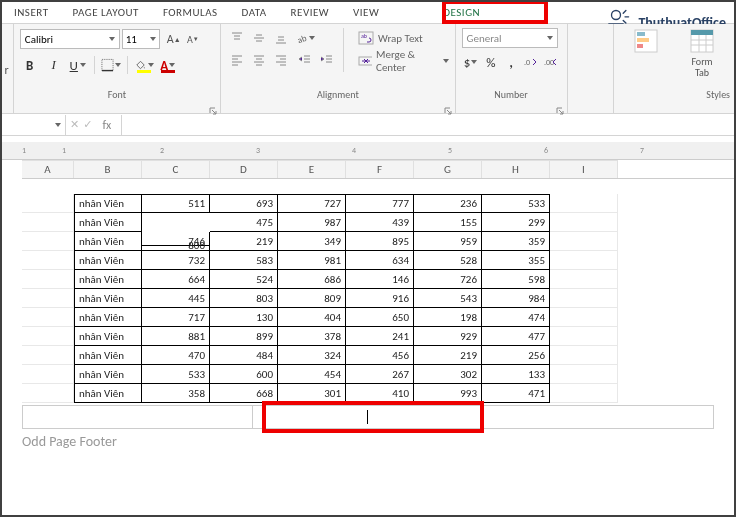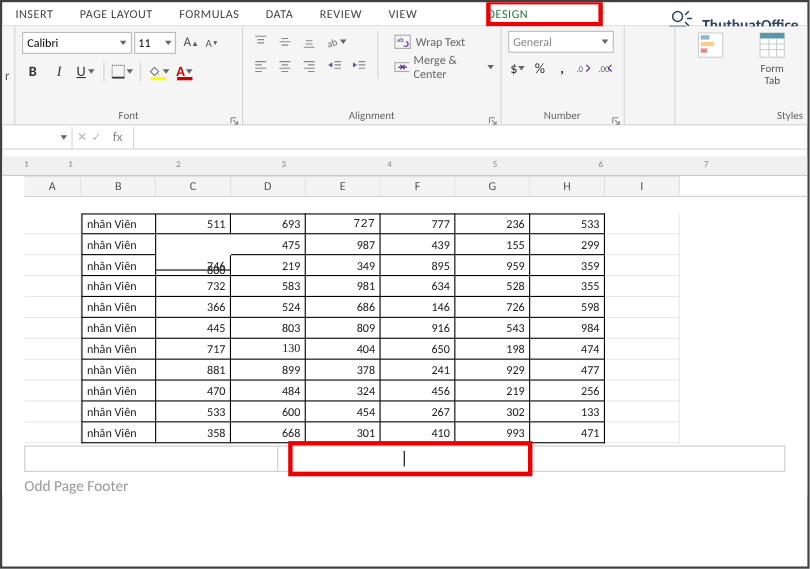--- a/index.html
+++ b/index.html
@@ -7,21 +7,21 @@
 
 
 .tabs { height: 22px; display: flex; align-items: center; border-bottom: 1px solid #d4d4d4; font-size: 11px; color: #444; }
 .tab { padding: 0 12px; height: 100%; display: flex; align-items: center; letter-spacing: 0.5px; }
 .tab.design { color: #217346; }
 .tab-highlight { position: absolute; border: 4px solid #e00; pointer-events: none; }
 
 
 .ribbon { height: 90px; display: flex; border-bottom: 1px solid #d4d4d4; background: #f5f5f5; position: relative; }
 .group { border-right: 1px solid #d4d4d4; padding: 4px 6px 2px; display: flex; flex-direction: column; position: relative; }
-.group-label { position: absolute; bottom: 2px; left: 0; right: 0; text-align: center; font-size: 10px; color: #666; }
+.group-label { position: absolute; bottom: 12px; left: 0; right: 0; text-align: center; font-size: 10px; color: #666; }
 .group-corner { position: absolute; right: 2px; bottom: 2px; width: 10px; height: 10px; }
 .group-corner svg { width: 10px; height: 10px; }
 
 
 .font-row1 { display: flex; align-items: center; gap: 2px; height: 22px; }
 .font-name { width: 100px; height: 20px; border: 1px solid #bbb; background: #fff; font-size: 11px; padding: 0 4px; display: flex; align-items: center; justify-content: space-between; }
 .font-size { width: 38px; height: 20px; border: 1px solid #bbb; background: #fff; font-size: 11px; display: flex; align-items: center; justify-content: space-between; padding: 0 3px; }
 .grow-shrink { display: flex; gap: 1px; margin-left: 3px; }
 .fz-btn { width: 18px; height: 20px; display: flex; align-items: center; justify-content: center; font-size: 12px; color: #555; }
 
@@ -385,21 +385,21 @@
       <div class="colh" style="width: 68px;">H</div>
       <div class="colh" style="width: 68px;">I</div>
     </div>
   <div style="height:15px"></div>
   <div class="grid-body" id="gridbody">
       <div class="grid-row">
         <div class="cell" style="width: 52px;"></div>
         <div class="cell txt bord bord-left bord-top" style="width: 68px;">nhân Viên</div>
         <div class="cell bord bord-top" style="width: 68px;">511</div>
         <div class="cell bord bord-top" style="width: 68px;">693</div>
-        <div class="cell bord bord-top" style="width: 68px; font-family: Liberation Mono, monospace;">727</div>
+        <div class="cell bord bord-top" style="width: 68px;">727</div>
         <div class="cell bord bord-top" style="width: 68px;">777</div>
         <div class="cell bord bord-top" style="width: 68px;">236</div>
         <div class="cell bord bord-top" style="width: 68px;">533</div>
         <div class="cell" style="width: 68px;"></div>
       </div>
       <div class="grid-row">
         <div class="cell" style="width: 52px;"></div>
         <div class="cell txt bord bord-left" style="width: 68px;">nhân Viên</div>
         <div class="cell bord" style="width: 68px; margin-top: 32px;">800</div>
         <div class="cell bord" style="width: 68px;">475</div>
@@ -427,21 +427,21 @@
         <div class="cell bord" style="width: 68px;">583</div>
         <div class="cell bord" style="width: 68px;">981</div>
         <div class="cell bord" style="width: 68px;">634</div>
         <div class="cell bord" style="width: 68px;">528</div>
         <div class="cell bord" style="width: 68px;">355</div>
         <div class="cell" style="width: 68px;"></div>
       </div>
       <div class="grid-row">
         <div class="cell" style="width: 52px;"></div>
         <div class="cell txt bord bord-left" style="width: 68px;">nhân Viên</div>
-        <div class="cell bord" style="width: 68px;">366</div>
+        <div class="cell bord" style="width: 68px;">664</div>
         <div class="cell bord" style="width: 68px;">524</div>
         <div class="cell bord" style="width: 68px;">686</div>
         <div class="cell bord" style="width: 68px;">146</div>
         <div class="cell bord" style="width: 68px;">726</div>
         <div class="cell bord" style="width: 68px;">598</div>
         <div class="cell" style="width: 68px;"></div>
       </div>
       <div class="grid-row">
         <div class="cell" style="width: 52px;"></div>
         <div class="cell txt bord bord-left" style="width: 68px;">nhân Viên</div>
@@ -450,21 +450,21 @@
         <div class="cell bord" style="width: 68px;">809</div>
         <div class="cell bord" style="width: 68px;">916</div>
         <div class="cell bord" style="width: 68px;">543</div>
         <div class="cell bord" style="width: 68px;">984</div>
         <div class="cell" style="width: 68px;"></div>
       </div>
       <div class="grid-row">
         <div class="cell" style="width: 52px;"></div>
         <div class="cell txt bord bord-left" style="width: 68px;">nhân Viên</div>
         <div class="cell bord" style="width: 68px;">717</div>
-        <div class="cell bord" style="width: 68px; font-family: Liberation Serif, serif;">130</div>
+        <div class="cell bord" style="width: 68px;">130</div>
         <div class="cell bord" style="width: 68px;">404</div>
         <div class="cell bord" style="width: 68px;">650</div>
         <div class="cell bord" style="width: 68px;">198</div>
         <div class="cell bord" style="width: 68px; text-align: center;">474</div>
         <div class="cell" style="width: 68px;"></div>
       </div>
       <div class="grid-row">
         <div class="cell" style="width: 52px;"></div>
         <div class="cell txt bord bord-left" style="width: 68px;">nhân Viên</div>
         <div class="cell bord" style="width: 68px;">881</div>

